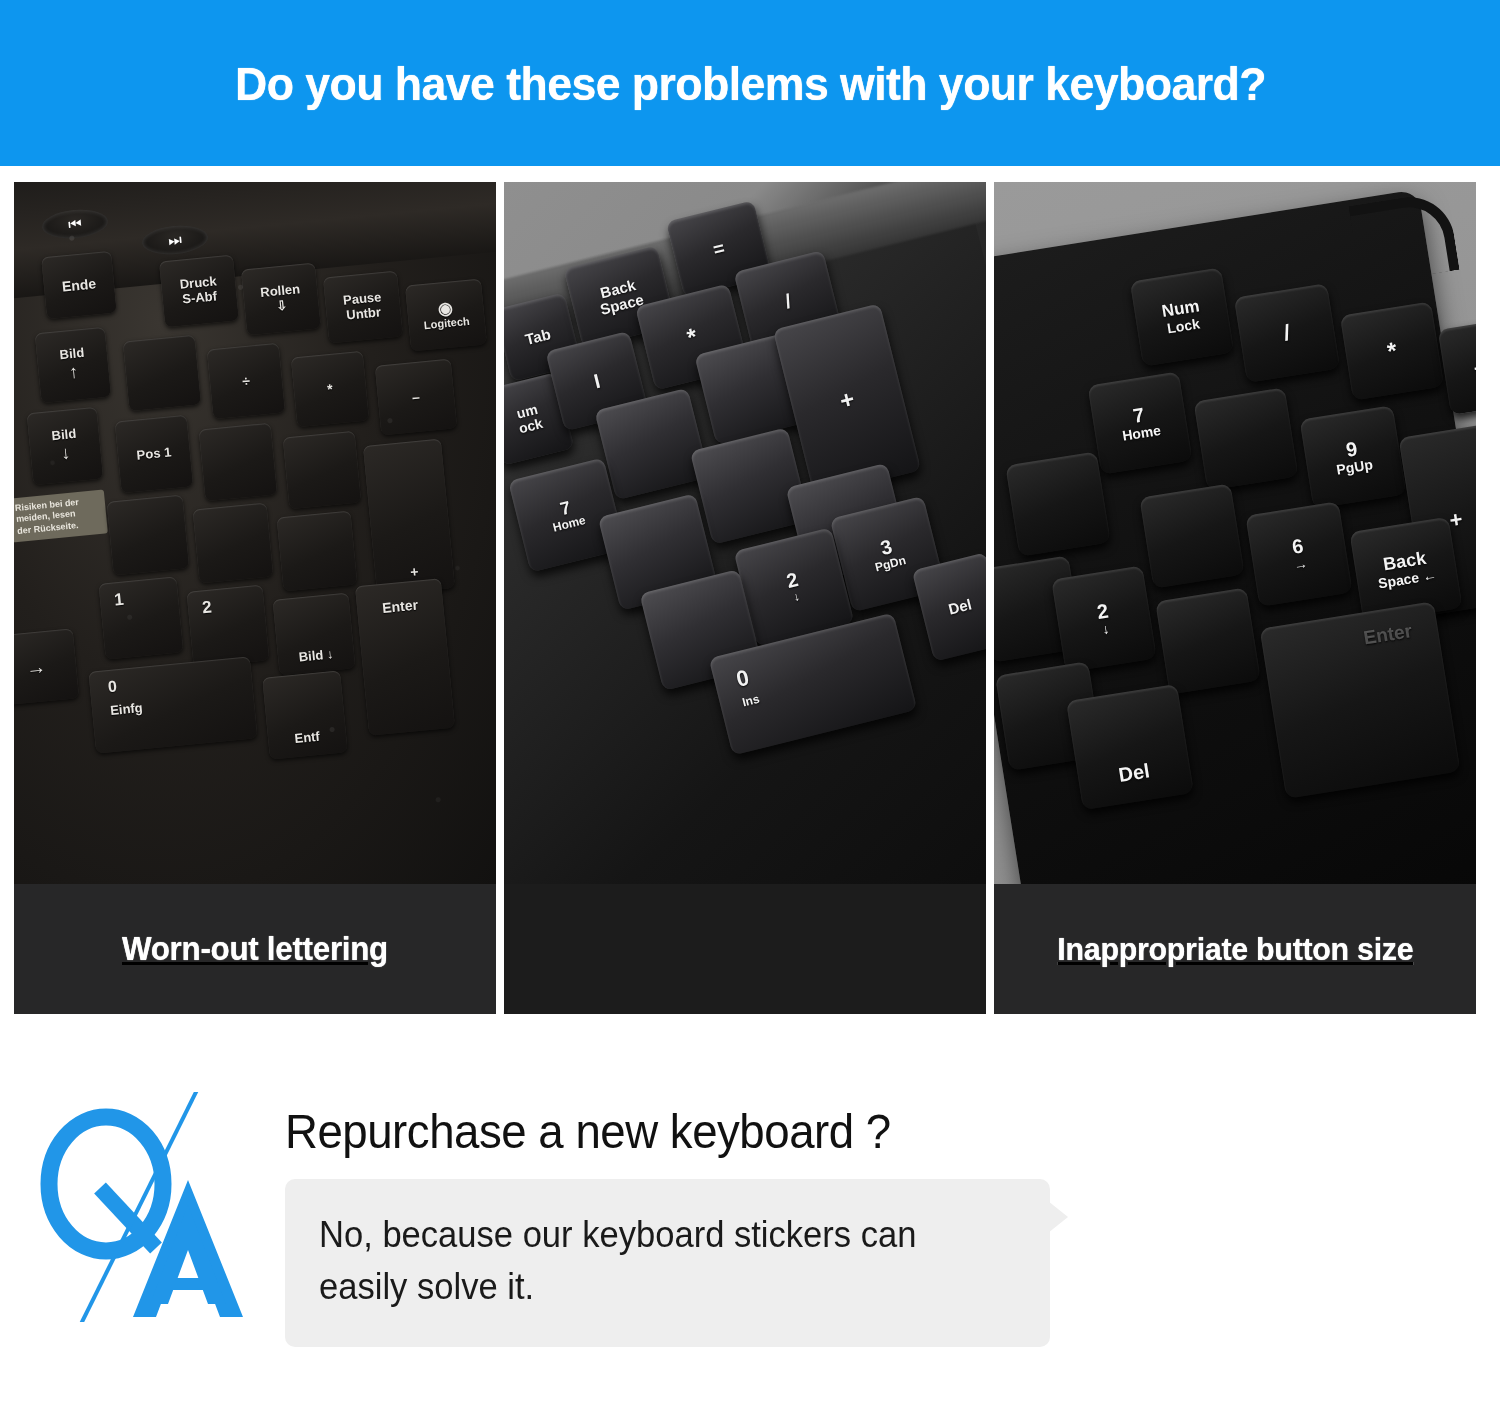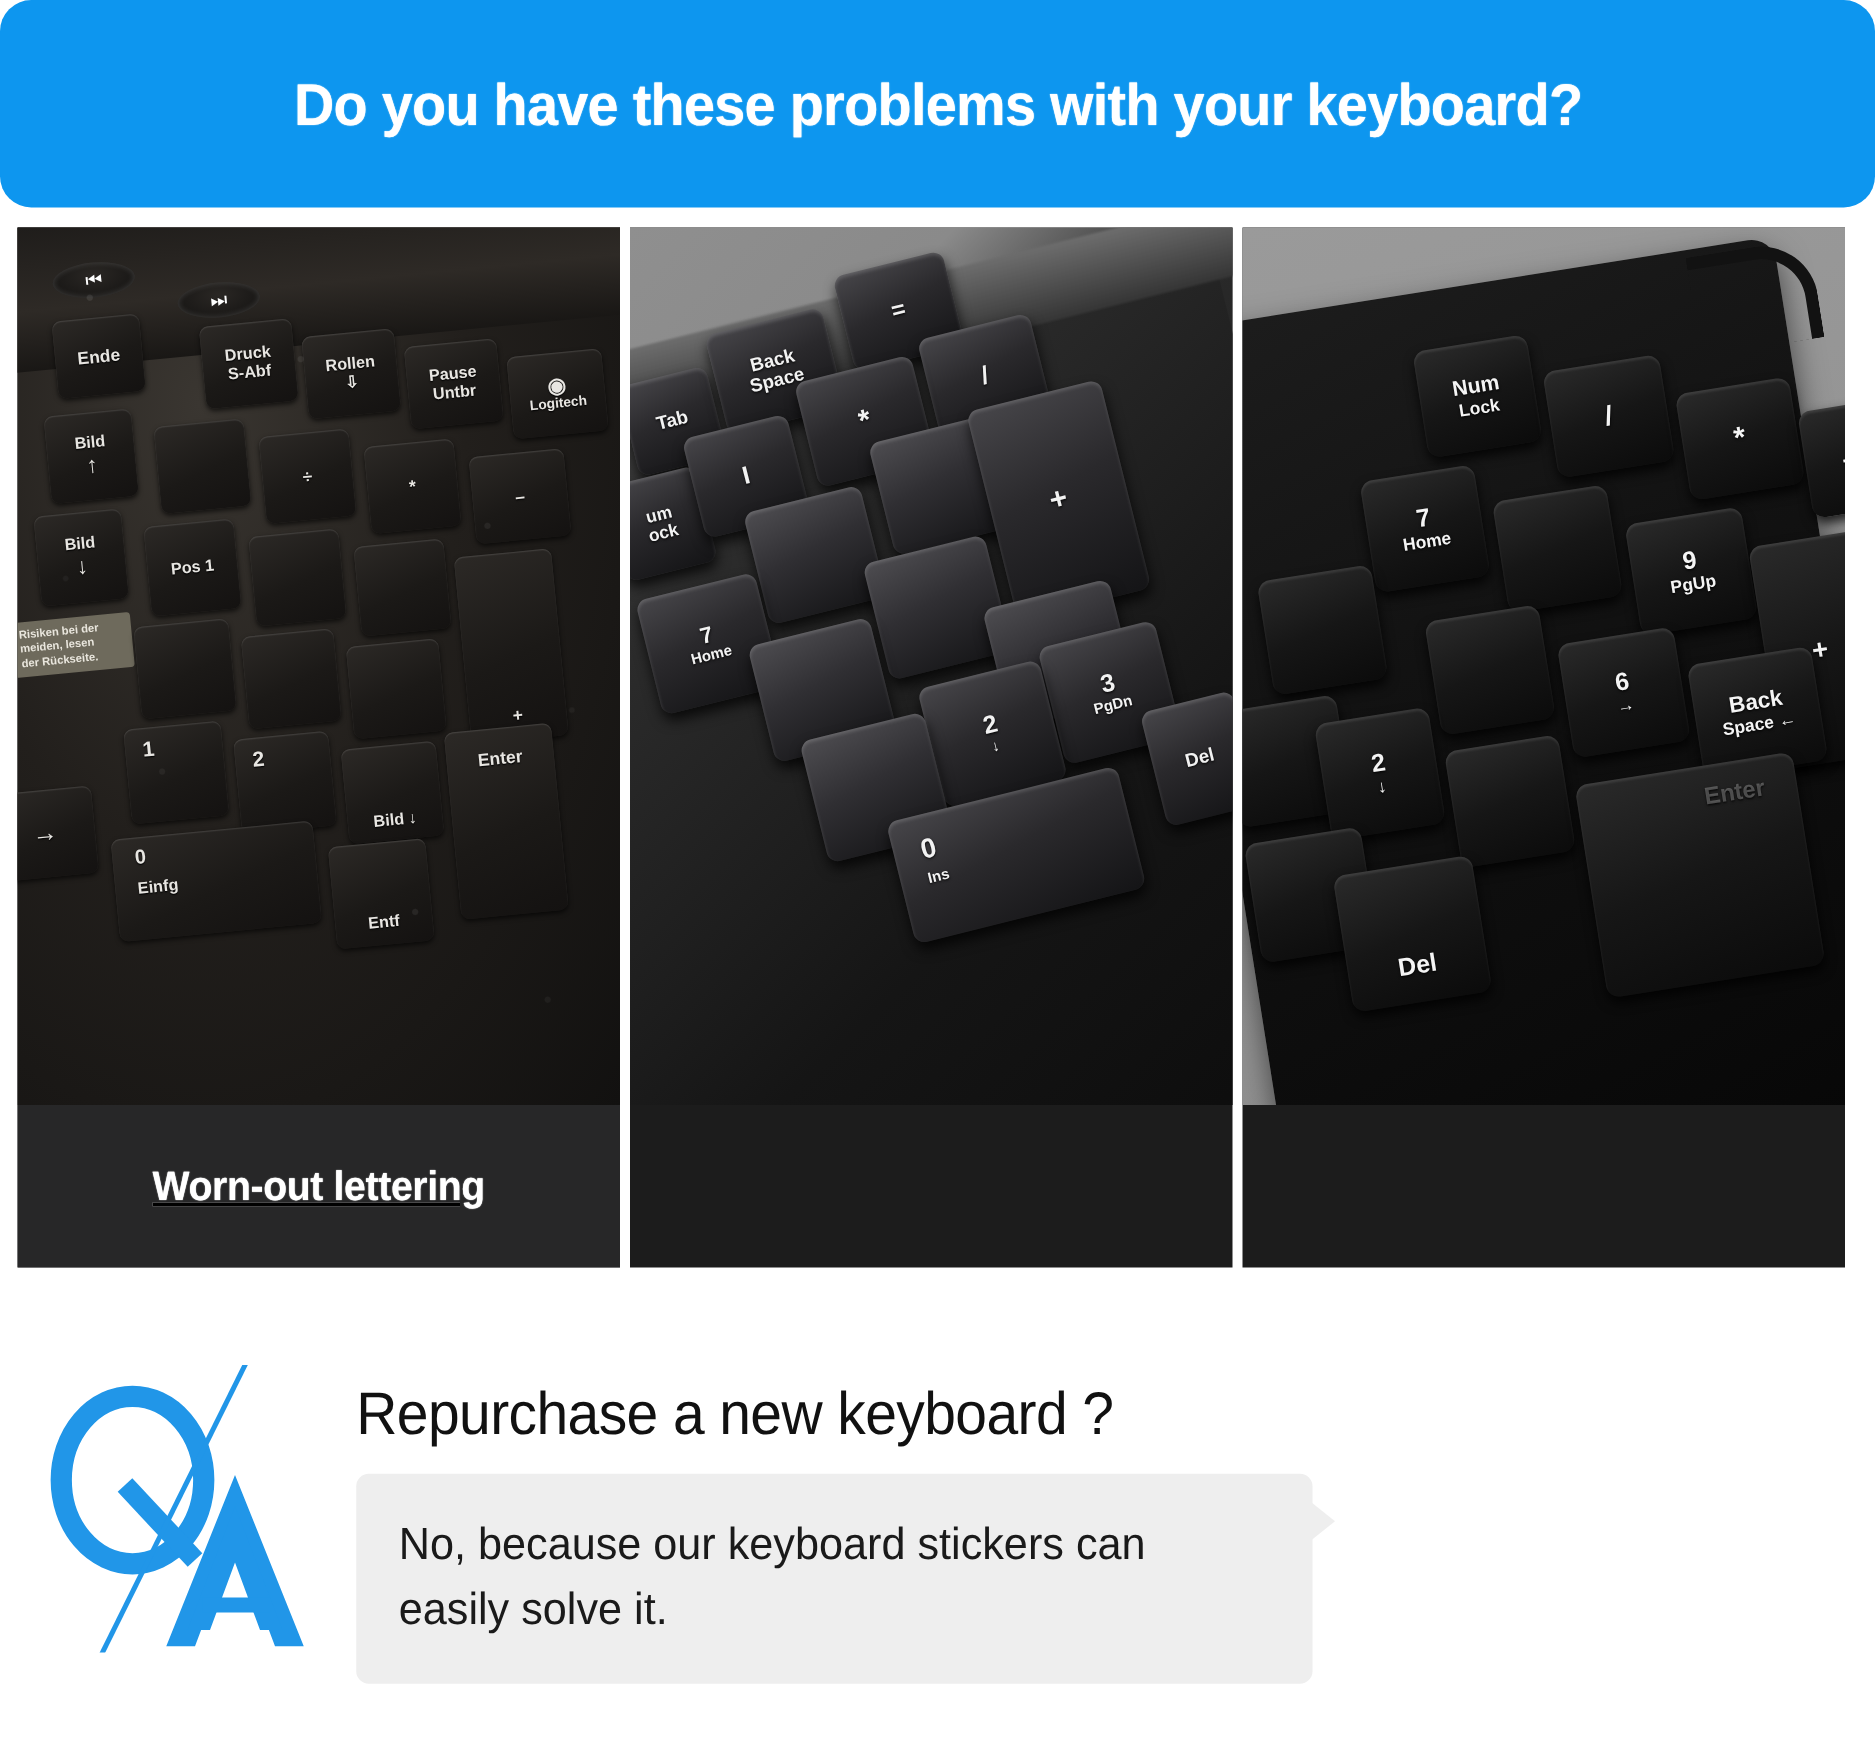--- a/index.html
+++ b/index.html
@@ -8,21 +8,21 @@
     background:#ffffff;
     font-family:"Liberation Sans",sans-serif;
     overflow:hidden;
     position:relative;
   }
 
   
   .header-band{
     position:absolute;left:0;top:0;width:1500px;height:166px;
     background:#0d96ef;
-    display:flex;align-items:center;justify-content:center;border-radius:25px;
+    display:flex;align-items:center;justify-content:center;
   }
   .header-title{
     color:#ffffff;
     font-size:47px;
     font-weight:bold;
     letter-spacing:-0.6px;
     transform:scaleX(0.95);
     white-space:nowrap;
     text-shadow:0 0 1px #ffffff;
   }
@@ -337,20 +337,23 @@
         <div class="p3-key" style="left:362px;top:342px;width:100px;height:92px;font-size:18px;">Back<span class="sm">Space ←</span></div>
 
         <div class="p3-key blank" style="left:-10px;top:380px;width:92px;height:94px;"></div>
         <div class="p3-key" style="left:64px;top:390px;width:92px;height:94px;font-size:20px;">2<span class="sm">↓</span></div>
         <div class="p3-key blank" style="left:168px;top:412px;width:92px;height:94px;"></div>
         <div class="p3-key faded" style="left:278px;top:432px;width:176px;height:172px;font-size:19px;align-items:flex-end;padding:16px 26px 0 0;box-sizing:border-box;justify-content:flex-start;">Enter</div>
 
         <div class="p3-key blank" style="left:8px;top:486px;width:94px;height:96px;"></div>
         <div class="p3-key" style="left:80px;top:510px;width:112px;height:110px;font-size:20px;align-items:center;justify-content:flex-end;padding-bottom:18px;box-sizing:border-box;">Del</div>
       </div>
+    </div>
+    <div class="panel-caption">
+      <span>Inappropriate button size</span>
     </div>
   </div>
 </div>
 
 <div class="qa-section">
 
   <div class="qa-logo">
     <svg width="216" height="230" viewBox="0 0 216 230" xmlns="http://www.w3.org/2000/svg">
       <g>
         <ellipse cx="68" cy="92" rx="57" ry="67" fill="none" stroke="#2196e8" stroke-width="17"></ellipse>

